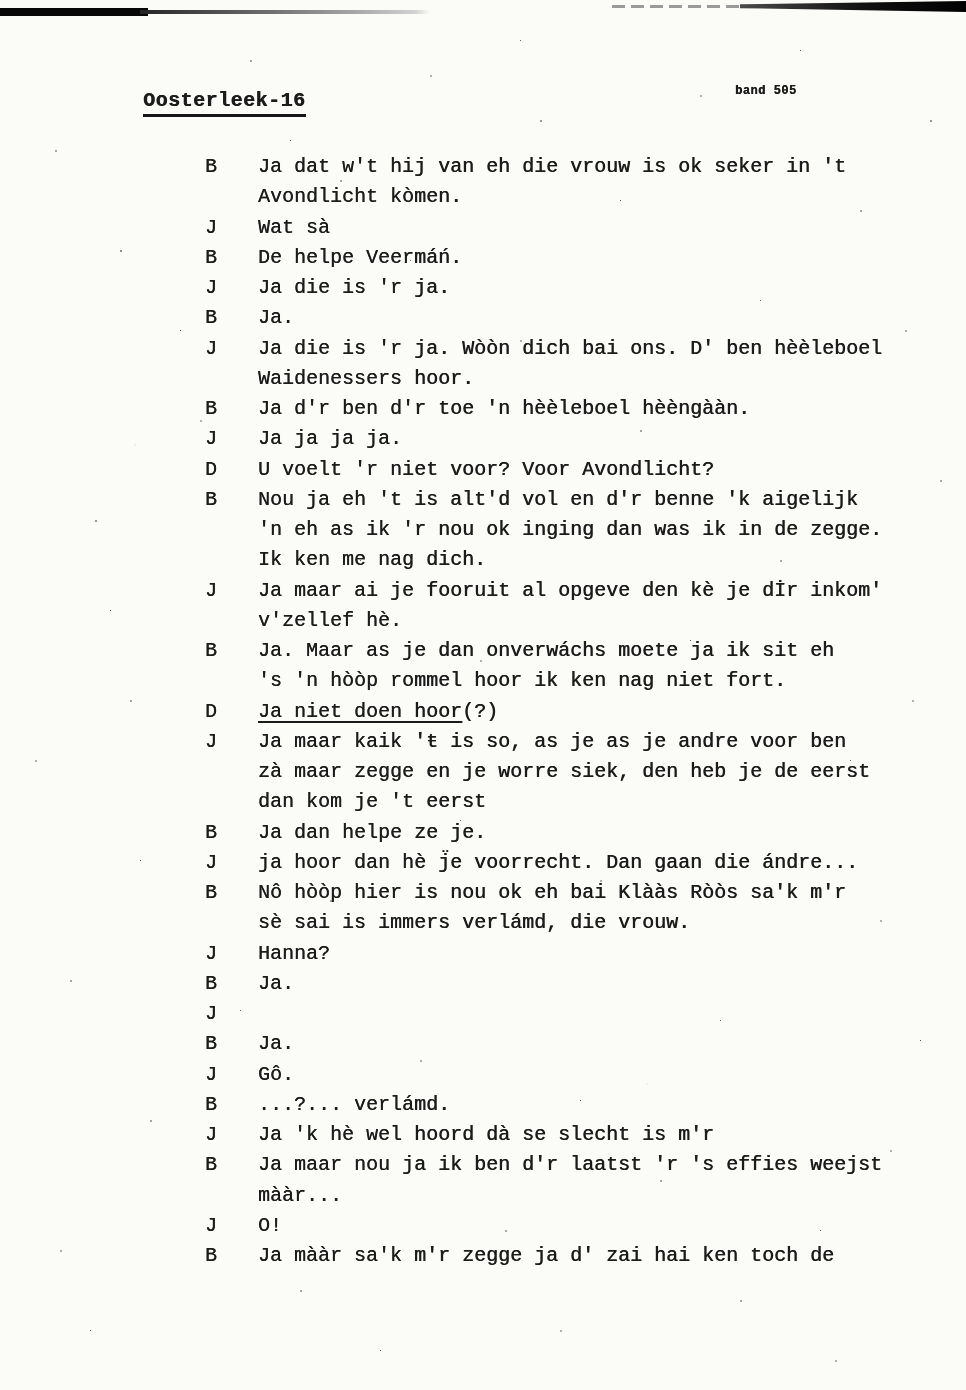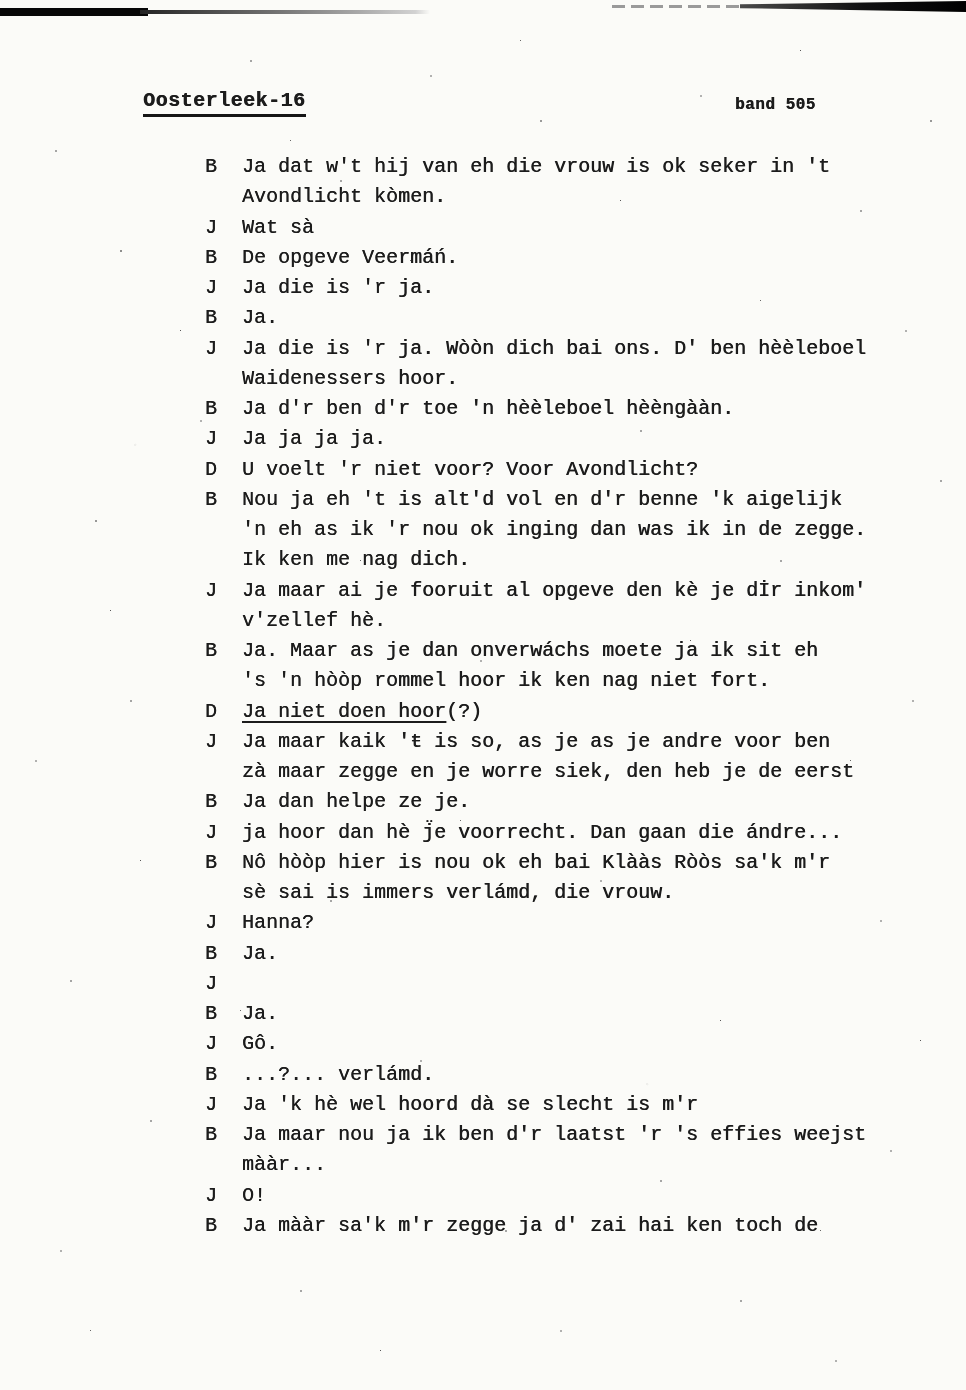--- a/index.html
+++ b/index.html
@@ -41,70 +41,71 @@
       720px 1020px 0 #555, 240px 1010px 0 #666, 580px 1100px 0 #555, 820px 1230px 0 #666, 380px 1350px 0 #555,
       90px 1330px 0 #666, 920px 1040px 0 #555, 520px 40px 0 #666, 800px 50px 0 #555, 290px 140px 0 #666;
   }
   .header-title {
     position: absolute; top: 89px; left: 143px;
     font-size: 20px; font-weight: bold; letter-spacing: 0.5px;
     border-bottom: 3px solid #161616; padding-bottom: 2px;
     text-shadow: 0.4px 0 0 currentColor;
   }
   .header-band {
-    position: absolute; top: 96px; left: 735px;
-    font-size: 16px; font-weight: bold; letter-spacing: 0.5px;
+    position: absolute; top: 84px; left: 735px;
+    font-size: 12px; font-weight: bold; letter-spacing: 0.5px;
     text-shadow: 0.4px 0 0 currentColor;
   }
   .transcript {
     position: absolute; top: 152px; left: 205px; width: 740px;
     font-size: 20px; line-height: 30.25px;
     text-shadow: 0.35px 0 0 currentColor;
   }
   .line { display: flex; white-space: pre; }
   .spk  { width: 37px; flex: none; }
-  .txt  { flex: none; }
+  .txt  { flex: none; margin-left: 16px; }
   .ul   { text-decoration: underline; text-decoration-thickness: 2px; text-underline-offset: 4px; }
 </style>
 </head>
 <body>
 
 <div class="page">
   <div class="scanbar-left-a"></div>
   <div class="scanbar-left-b"></div>
   <div class="scanbar-right-dash"></div>
   <div class="scanbar-right-main"></div>
   <div class="speck1"></div>
   <div class="speck2"></div>
 
   <div class="header-title">Oosterleek-16</div>
   <div class="header-band">band 505</div>
 
   <div class="transcript">
       <div class="line"><span class="spk">B</span><span class="txt">Ja dat w't hij van eh die vrouw is ok seker in 't</span></div>
       <div class="line"><span class="spk"></span><span class="txt">Avondlicht kòmen.</span></div>
       <div class="line"><span class="spk">J</span><span class="txt">Wat sà</span></div>
-      <div class="line"><span class="spk">B</span><span class="txt">De opgeve Veermáń.</span></div>
+      <div class="line"><span class="spk">B</span><span class="txt">De helpe Veermáń.</span></div>
       <div class="line"><span class="spk">J</span><span class="txt">Ja die is 'r ja.</span></div>
       <div class="line"><span class="spk">B</span><span class="txt">Ja.</span></div>
       <div class="line"><span class="spk">J</span><span class="txt">Ja die is 'r ja. Wòòn dich bai ons. D' ben hèèleboel</span></div>
       <div class="line"><span class="spk"></span><span class="txt">Waidenessers hoor.</span></div>
       <div class="line"><span class="spk">B</span><span class="txt">Ja d'r ben d'r toe 'n hèèleboel hèèngààn.</span></div>
       <div class="line"><span class="spk">J</span><span class="txt">Ja ja ja ja.</span></div>
       <div class="line"><span class="spk">D</span><span class="txt">U voelt 'r niet voor? Voor Avondlicht?</span></div>
       <div class="line"><span class="spk">B</span><span class="txt">Nou ja eh 't is alt'd vol en d'r benne 'k aigelijk</span></div>
       <div class="line"><span class="spk"></span><span class="txt">'n eh as ik 'r nou ok inging dan was ik in de zegge.</span></div>
       <div class="line"><span class="spk"></span><span class="txt">Ik ken me nag dich.</span></div>
       <div class="line"><span class="spk">J</span><span class="txt">Ja maar ai je fooruit al opgeve den kè je dİr inkom'</span></div>
       <div class="line"><span class="spk"></span><span class="txt">v'zellef hè.</span></div>
       <div class="line"><span class="spk">B</span><span class="txt">Ja. Maar as je dan onverwáchs moete ja ik sit eh</span></div>
       <div class="line"><span class="spk"></span><span class="txt">'s 'n hòòp rommel hoor ik ken nag niet fort.</span></div>
       <div class="line"><span class="spk">D</span><span class="txt"><span class="ul">Ja niet doen hoor</span>(?)</span></div>
       <div class="line"><span class="spk">J</span><span class="txt">Ja maar kaik 'ŧ is so, as je as je andre voor ben</span></div>
       <div class="line"><span class="spk"></span><span class="txt">zà maar zegge en je worre siek, den heb je de eerst</span></div>
+      <div class="line"><span class="spk"></span><span class="txt">dan kom je 't eerst</span></div>
       <div class="line"><span class="spk">B</span><span class="txt">Ja dan helpe ze je.</span></div>
       <div class="line"><span class="spk">J</span><span class="txt">ja hoor dan hè j̈e voorrecht. Dan gaan die ándre...</span></div>
       <div class="line"><span class="spk">B</span><span class="txt">Nô hòòp hier is nou ok eh bai Klààs Ròòs sa'k m'r</span></div>
       <div class="line"><span class="spk"></span><span class="txt">sè sai is immers verlámd, die vrouw.</span></div>
       <div class="line"><span class="spk">J</span><span class="txt">Hanna?</span></div>
       <div class="line"><span class="spk">B</span><span class="txt">Ja.</span></div>
       <div class="line"><span class="spk">J</span></div>
       <div class="line"><span class="spk">B</span><span class="txt">Ja.</span></div>
       <div class="line"><span class="spk">J</span><span class="txt">Gô.</span></div>
       <div class="line"><span class="spk">B</span><span class="txt">...?... verlámd.</span></div>

